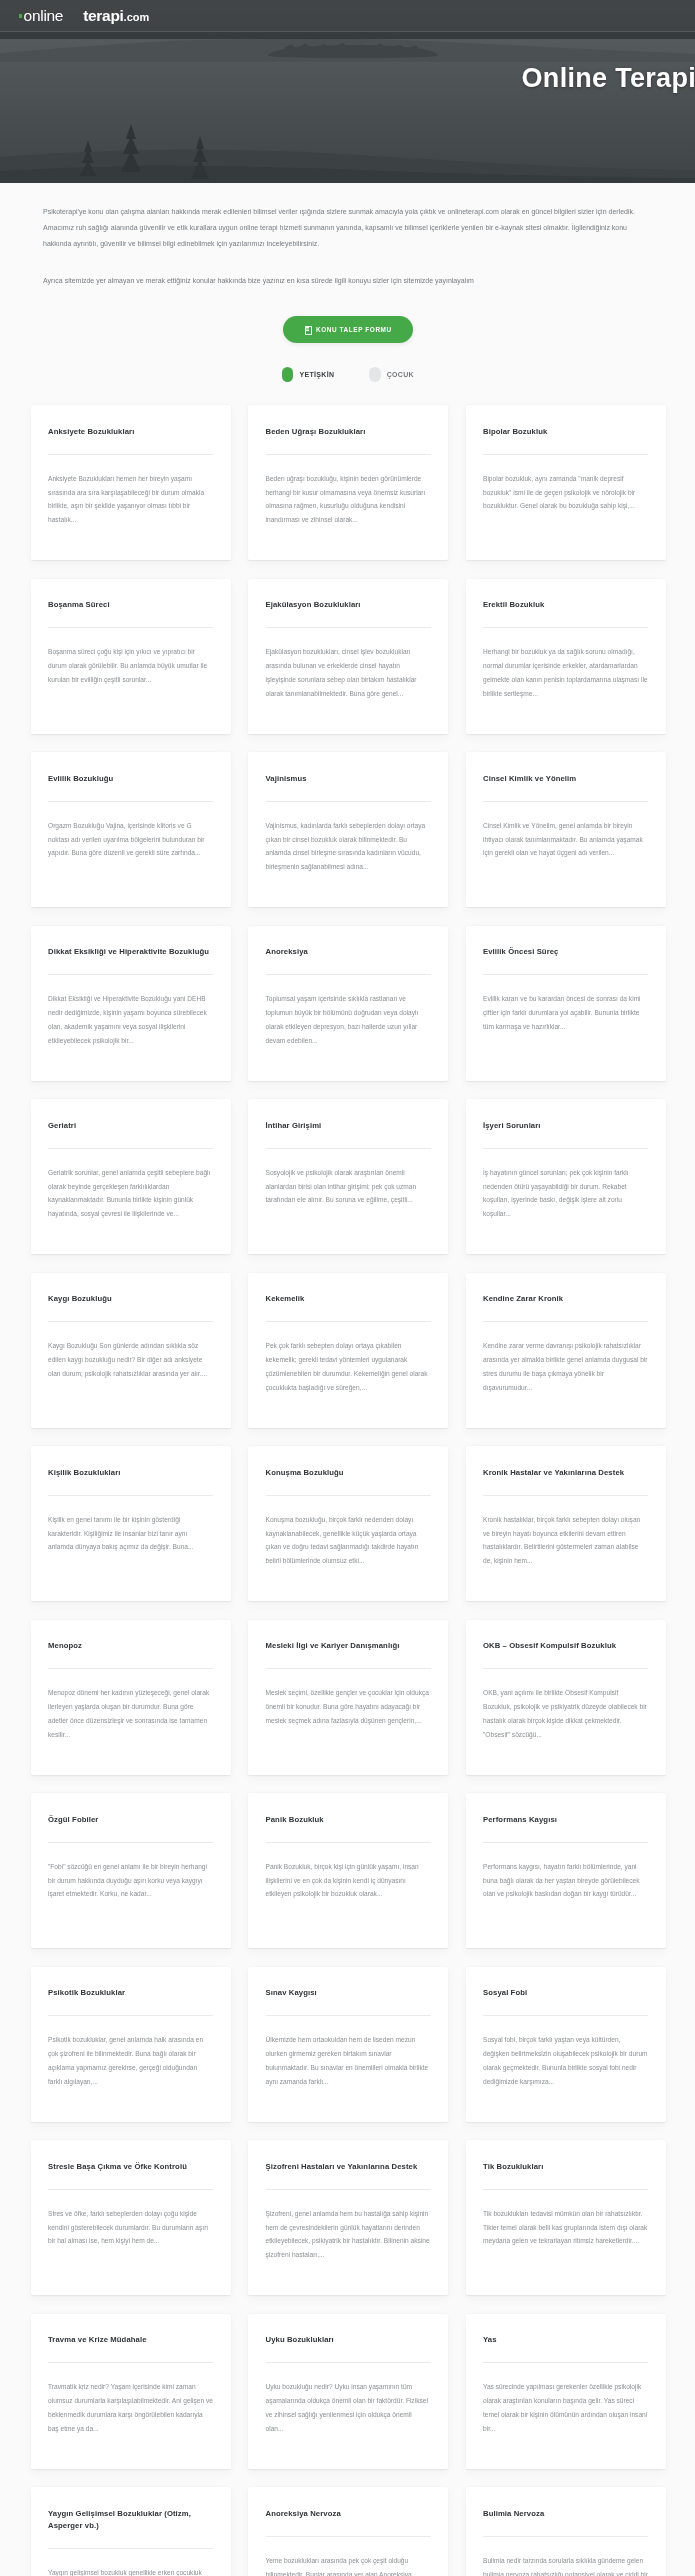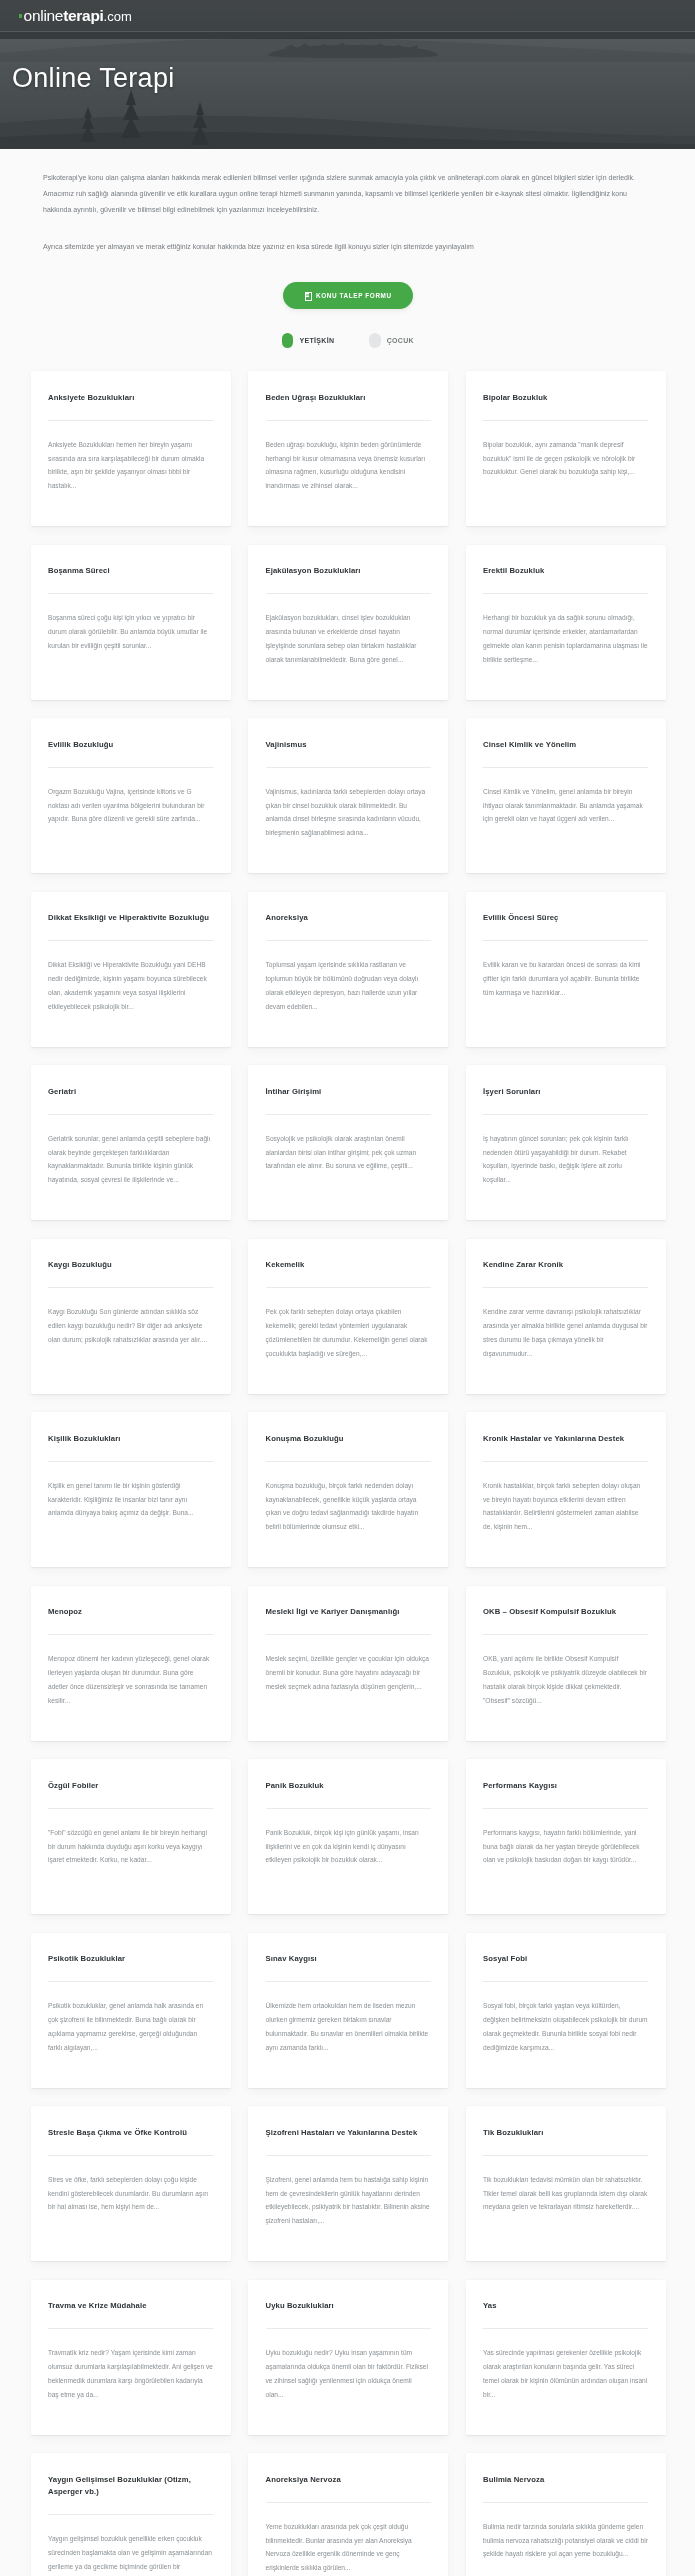--- a/index.html
+++ b/index.html
@@ -1,20 +1,20 @@
 <!DOCTYPE html>
 <html lang="tr" style="font-size:8.2px"><head>
 <meta charset="utf-8">
 <style>
   * { margin:0; padding:0; box-sizing:border-box; }
   html,body { width:696px; background:#ffffff; font-family:"Liberation Sans", sans-serif; }
 
   
   .hero{
-    position:relative; width:696px; height:149px; overflow:hidden;
+    position:relative; width:696px; height:183px; overflow:hidden;
     background:
       linear-gradient(180deg,#5d6163 0%,#555a5c 22%,#4e5355 45%,#474c4e 70%,#3f4446 100%);
   }
   .hero-scene{ position:absolute; inset:0; }
   .ridge-far{
     position:absolute; left:0; right:0; top:31px; height:31px;
     background:#4a4f51;
     clip-path:polygon(0% 100%,0% 72%,9% 55%,18% 40%,27% 30%,36% 26%,45% 22%,54% 26%,63% 34%,72% 44%,82% 56%,92% 66%,100% 74%,100% 100%);
     opacity:.85;
   }
@@ -66,26 +66,26 @@
   }
   .logo{
     position:absolute; left:18.5px; top:7.2px; display:flex; align-items:baseline;
     color:#fff; letter-spacing:-0.3px; white-space:nowrap; z-index:4;
   }
   .logo-dot{
     width:3.6px; height:4.6px; background:#49a943; display:inline-block;
     margin-right:1.5px; align-self:center; border-radius:0.5px;
   }
   .logo-a{ font-size:15.5px; font-weight:300; }
-  .logo-b{ font-size:15.5px; font-weight:700; }
-  .logo-c{ font-size:13px; font-weight:400; letter-spacing:0; }
+  .logo-b{ font-size:15.5px; font-weight:700;margin-left:20px; }
+  .logo-c{ font-size:11px; font-weight:700; letter-spacing:0; }
 
   .hero-title{
-    position:absolute; left:12px; right:0; top:63px; text-align:left;
-    color:#ffffff; font-size:27px; font-weight:400; letter-spacing:0.3px;
+    position:absolute; left:12px; right:0; top:63px; text-align:right;
+    color:#ffffff; font-size:27px; font-weight:700; letter-spacing:0.3px;
     text-shadow:0 1px 3.1px rgba(0,0,0,.35); z-index:4;
   }
 
   
   .intro{ width:696px; background:#fafafa; padding:20.6px 0 0; }
   .intro-inner{ width:610px; margin:0 auto; }
   .intro p{
     color:#777c80; font-size:7px; line-height:2.35; font-weight:400;
   }
   .intro p.second{ margin-top:19.6px; }

